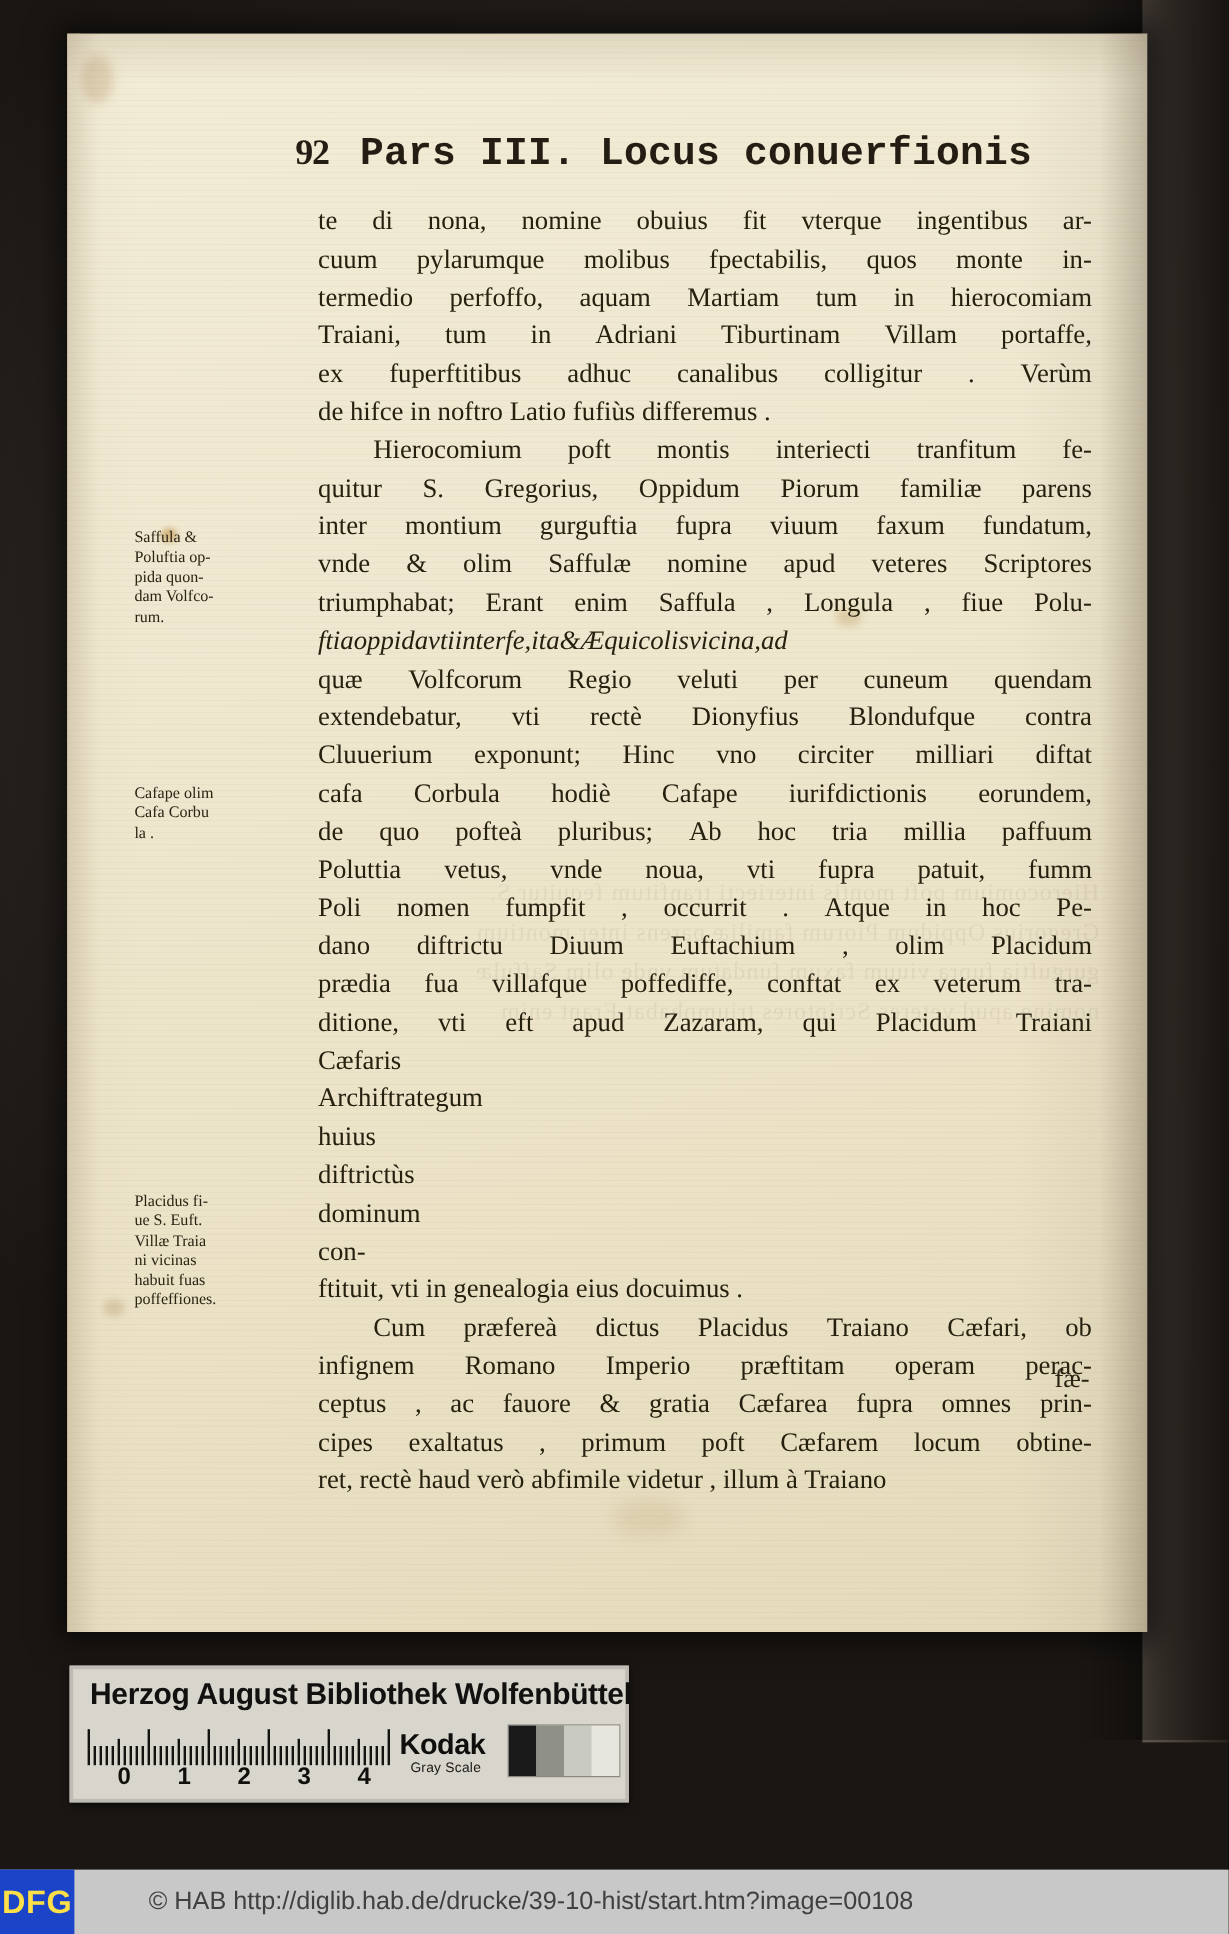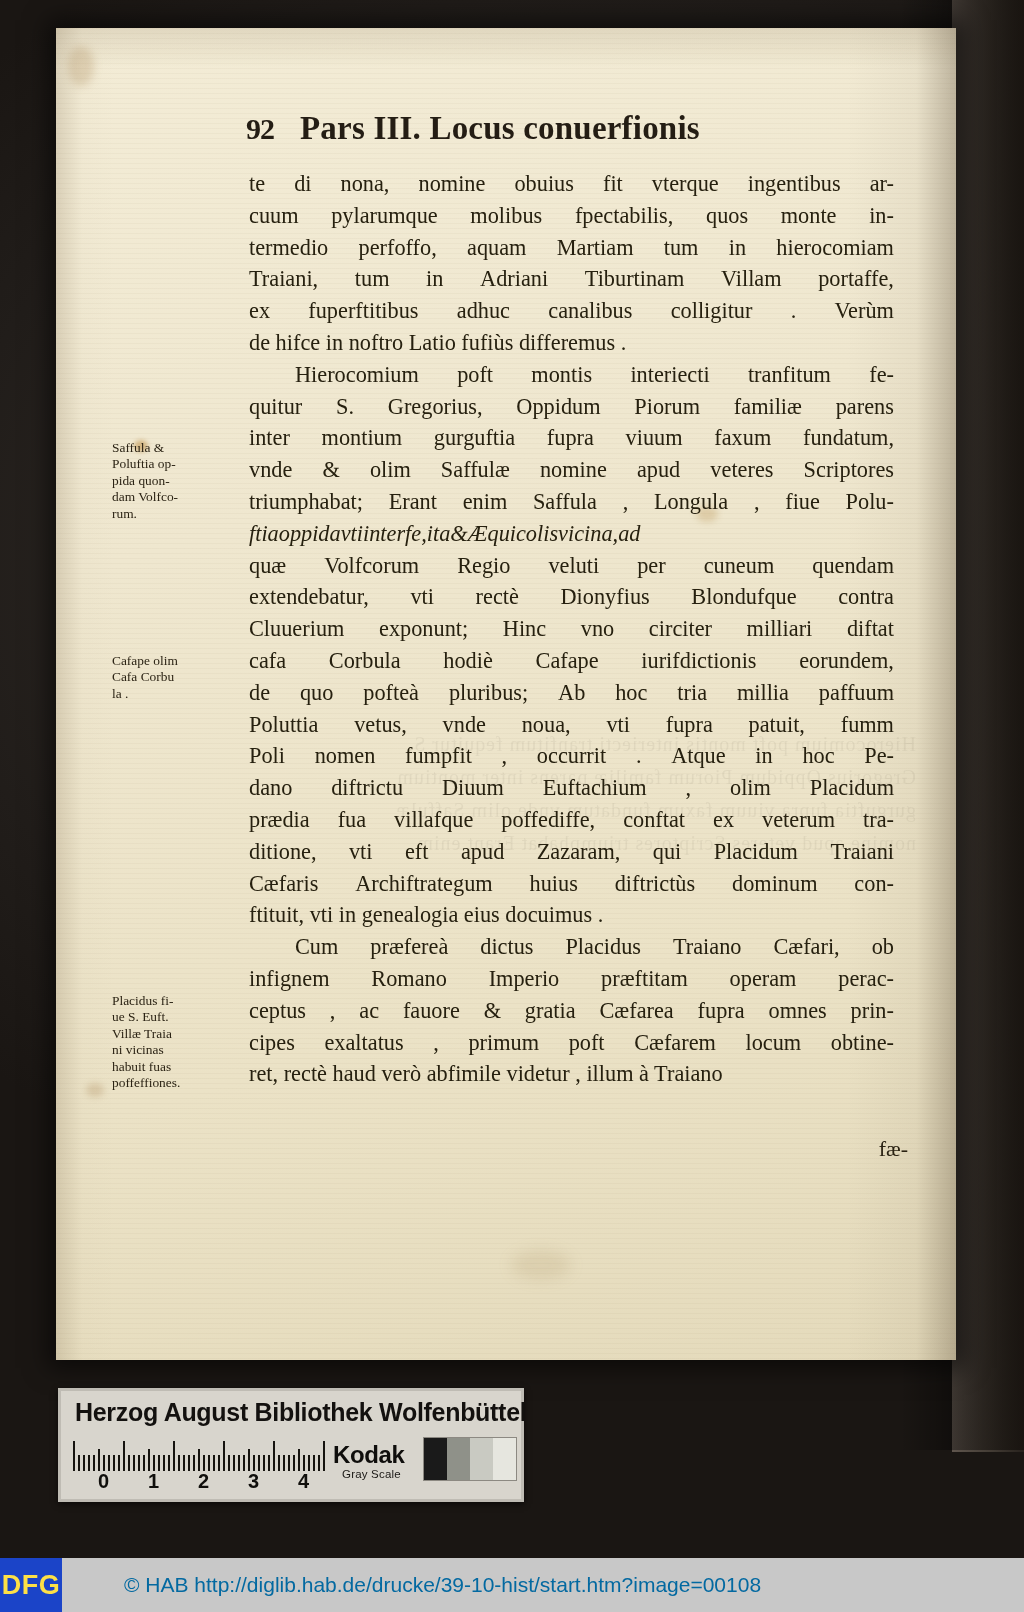--- a/index.html
+++ b/index.html
@@ -107,26 +107,26 @@
     font-weight: bold;
     letter-spacing: -1px;
     margin-right: 26px;
     font-family: "Liberation Serif", serif;
   }
   #running-title {
     font-size: 33px;
     font-weight: bold;
     letter-spacing: .2px;
     white-space: nowrap;
-    font-family: Liberation Serif, serif;
+    font-family: Liberation Mono, monospace;
   }
 
   #body-column {
     position: absolute;
-    left: 193px;
+    left: 209px;
     top: 140px;
     width: 645px;
     color: #26200f;
     font-size: 22.3px;
     line-height: 31.8px;
     text-align: justify;
     font-family: "Liberation Serif", serif;
   }
   .body-line {
     display: block;
@@ -247,21 +247,21 @@
     font-size: 27px;
     letter-spacing: .5px;
     display: flex;
     align-items: center;
     justify-content: center;
   }
   #footer-credit {
     margin-left: 62px;
     font-family: "Liberation Sans", sans-serif;
     font-size: 21px;
-    color: #0369a1;
+    color: #404040;
     white-space: nowrap;
   }
 </style>
 </head>
 <body>
 
 <div id="scan-backdrop"></div>
 <div id="facing-page"></div>
 <div id="gutter-shadow"></div>
 
@@ -487,21 +487,21 @@
         <div class="body-line" style="display: flex; justify-content: space-between; width: 645px;">
           <span class="jw">ditione,</span>
           <span class="jw">vti</span>
           <span class="jw">eft</span>
           <span class="jw">apud</span>
           <span class="jw">Zazaram,</span>
           <span class="jw">qui</span>
           <span class="jw">Placidum</span>
           <span class="jw">Traiani</span>
         </div>
-        <div class="body-line" style="display: flex; justify-content: space-between; width: 645px;">
+        <div class="body-line" style="display: flex; justify-content: space-between; width: 645px; flex-direction: column;">
           <span class="jw">Cæfaris</span>
           <span class="jw">Archiftrategum</span>
           <span class="jw">huius</span>
           <span class="jw">diftrictùs</span>
           <span class="jw">dominum</span>
           <span class="jw">con-</span>
         </div>
         <div class="body-line">ftituit, vti in genealogia eius docuimus .</div>
         <div class="body-line para-indent" style="display: flex; justify-content: space-between; width: 599px;">
           <span class="jw">Cum</span>

